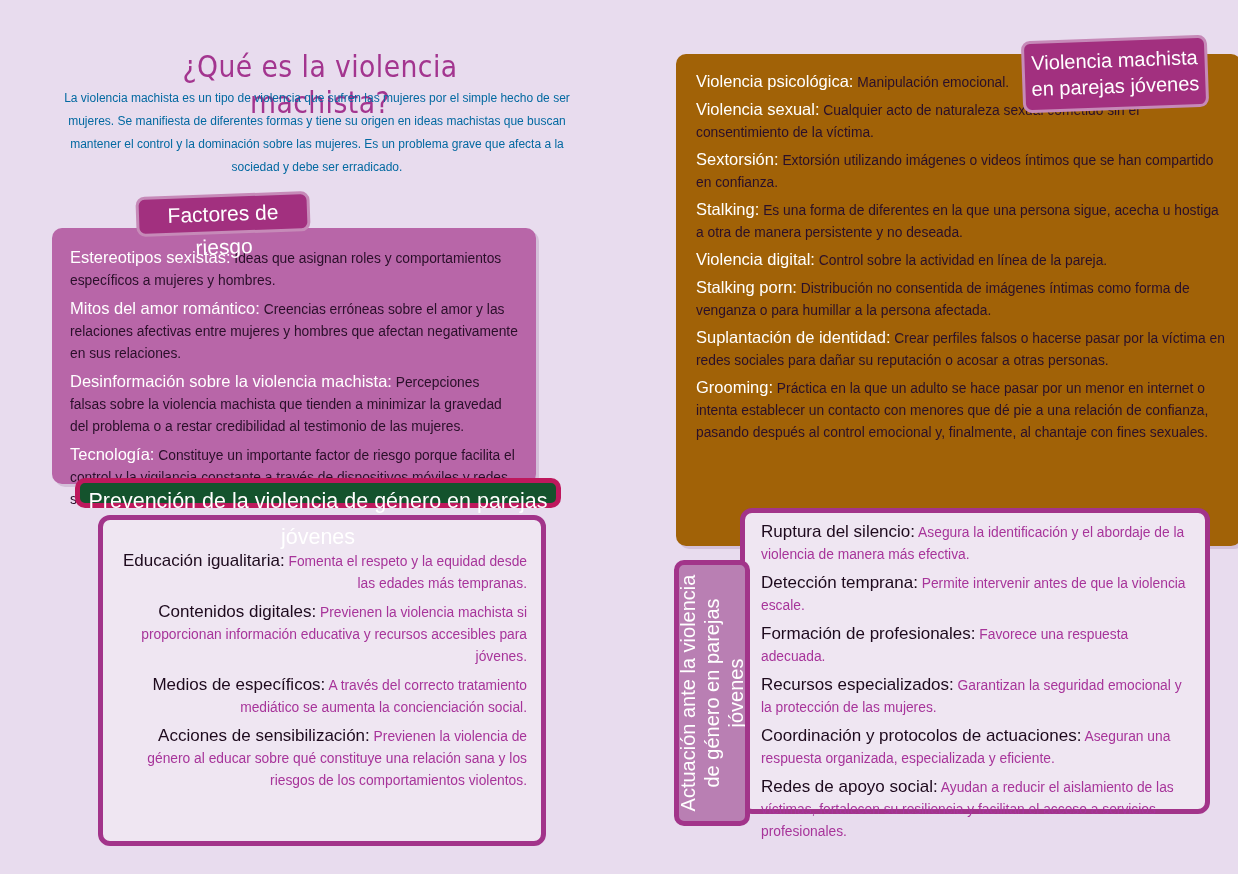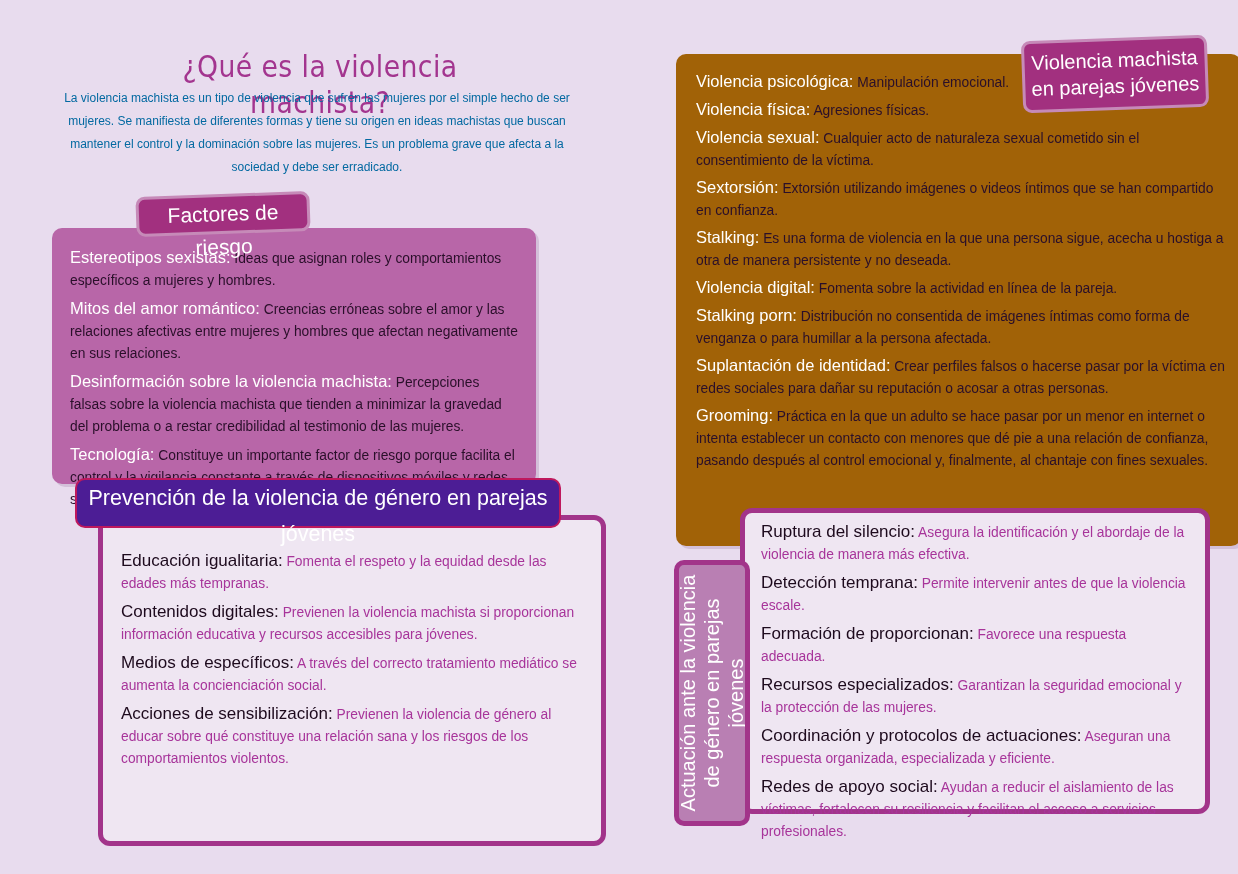--- a/index.html
+++ b/index.html
@@ -50,31 +50,32 @@
       transform: rotate(-2deg);
       z-index: 3;
     }
     .entry { font-size: 13.8px; line-height: 22px; margin-bottom: 5px; }
     .entry .term { font-size: 16.5px; }
     .riesgo-box .term, .viol-box .term { color: #fff; }
     .riesgo-box .desc, .viol-box .desc { color: #2a0f2a; }
 
     
     .prev-box {
-      left: 98px; top: 515px; width: 508px; height: 331px;
+      left: 98px; top: 515px; width: 448px; height: 331px;
       background: #efe6f2;
       border: 5px solid #a2348a;
       border-radius: 12px;
       padding: 30px 14px 0 18px;
       z-index: 1;
+      text-align: right;
     }
     .prev-tab {
-      left: 75px; top: 478px; width: 486px; height: 50px;
-      background: #4c1d95;
-      border: 2px solid #be185d;
+      left: 75px; top: 478px; width: 486px; height: 30px;
+      background: #14532d;
+      border: 5px solid #be185d;
       border-radius: 10px;
       color: #fff;
       font-size: 21.5px;
       text-align: center;
       line-height: 36px;
       z-index: 4;
     }
     .prev-box .term, .act-box .term { color: #1d0a1d; font-size: 17px; }
     .prev-box .desc, .act-box .desc { color: #a7349a; }
     .prev-box .entry, .act-box .entry { margin-bottom: 6px; }
@@ -151,34 +152,33 @@
   <p class="entry"><span class="term">Medios de específicos:</span><span class="desc"> A través del correcto tratamiento mediático se aumenta la concienciación social.</span></p>
   <p class="entry"><span class="term">Acciones de sensibilización:</span><span class="desc"> Previenen la violencia de género al educar sobre qué constituye una relación sana y los riesgos de los comportamientos violentos.</span></p>
 </section>
 
 <div class="abs viol-tab">
   <div>Violencia machista</div>
   <div>en parejas jóvenes</div>
 </div>
 <section class="abs viol-box">
   <p class="entry" style="padding-right:170px"><span class="term">Violencia psicológica:</span><span class="desc"> Manipulación emocional.</span></p>
-  <p class="entry"><span class="term">Violencia física:</span><span class="desc"> Agresiones físicas.</span></p>
   <p class="entry"><span class="term">Violencia sexual:</span><span class="desc"> Cualquier acto de naturaleza sexual cometido sin el consentimiento de la víctima.</span></p>
   <p class="entry"><span class="term">Sextorsión:</span><span class="desc"> Extorsión utilizando imágenes o videos íntimos que se han compartido en confianza.</span></p>
-  <p class="entry"><span class="term">Stalking:</span><span class="desc"> Es una forma de violencia en la que una persona sigue, acecha u hostiga a otra de manera persistente y no deseada.</span></p>
-  <p class="entry"><span class="term">Violencia digital:</span><span class="desc"> Fomenta sobre la actividad en línea de la pareja.</span></p>
+  <p class="entry"><span class="term">Stalking:</span><span class="desc"> Es una forma de diferentes en la que una persona sigue, acecha u hostiga a otra de manera persistente y no deseada.</span></p>
+  <p class="entry"><span class="term">Violencia digital:</span><span class="desc"> Control sobre la actividad en línea de la pareja.</span></p>
   <p class="entry"><span class="term">Stalking porn:</span><span class="desc"> Distribución no consentida de imágenes íntimas como forma de venganza o para humillar a la persona afectada.</span></p>
   <p class="entry"><span class="term">Suplantación de identidad:</span><span class="desc"> Crear perfiles falsos o hacerse pasar por la víctima en redes sociales para dañar su reputación o acosar a otras personas.</span></p>
   <p class="entry"><span class="term">Grooming:</span><span class="desc"> Práctica en la que un adulto se hace pasar por un menor en internet o intenta establecer un contacto con menores que dé pie a una relación de confianza, pasando después al control emocional y, finalmente, al chantaje con fines sexuales.</span></p>
 </section>
 
 <section class="abs act-box">
   <p class="entry"><span class="term">Ruptura del silencio:</span><span class="desc"> Asegura la identificación y el abordaje de la violencia de manera más efectiva.</span></p>
   <p class="entry"><span class="term">Detección temprana:</span><span class="desc"> Permite intervenir antes de que la violencia escale.</span></p>
-  <p class="entry"><span class="term">Formación de proporcionan:</span><span class="desc"> Favorece una respuesta adecuada.</span></p>
+  <p class="entry"><span class="term">Formación de profesionales:</span><span class="desc"> Favorece una respuesta adecuada.</span></p>
   <p class="entry"><span class="term">Recursos especializados:</span><span class="desc"> Garantizan la seguridad emocional y la protección de las mujeres.</span></p>
   <p class="entry"><span class="term">Coordinación y protocolos de actuaciones:</span><span class="desc"> Aseguran una respuesta organizada, especializada y eficiente.</span></p>
   <p class="entry"><span class="term">Redes de apoyo social:</span><span class="desc"> Ayudan a reducir el aislamiento de las víctimas, fortalecen su resiliencia y facilitan el acceso a servicios profesionales.</span></p>
 </section>
 <div class="abs act-tab">
   <div class="act-tab-inner">
     <div>Actuación ante la violencia</div>
     <div>de género en parejas jóvenes</div>
   </div>
 </div>

